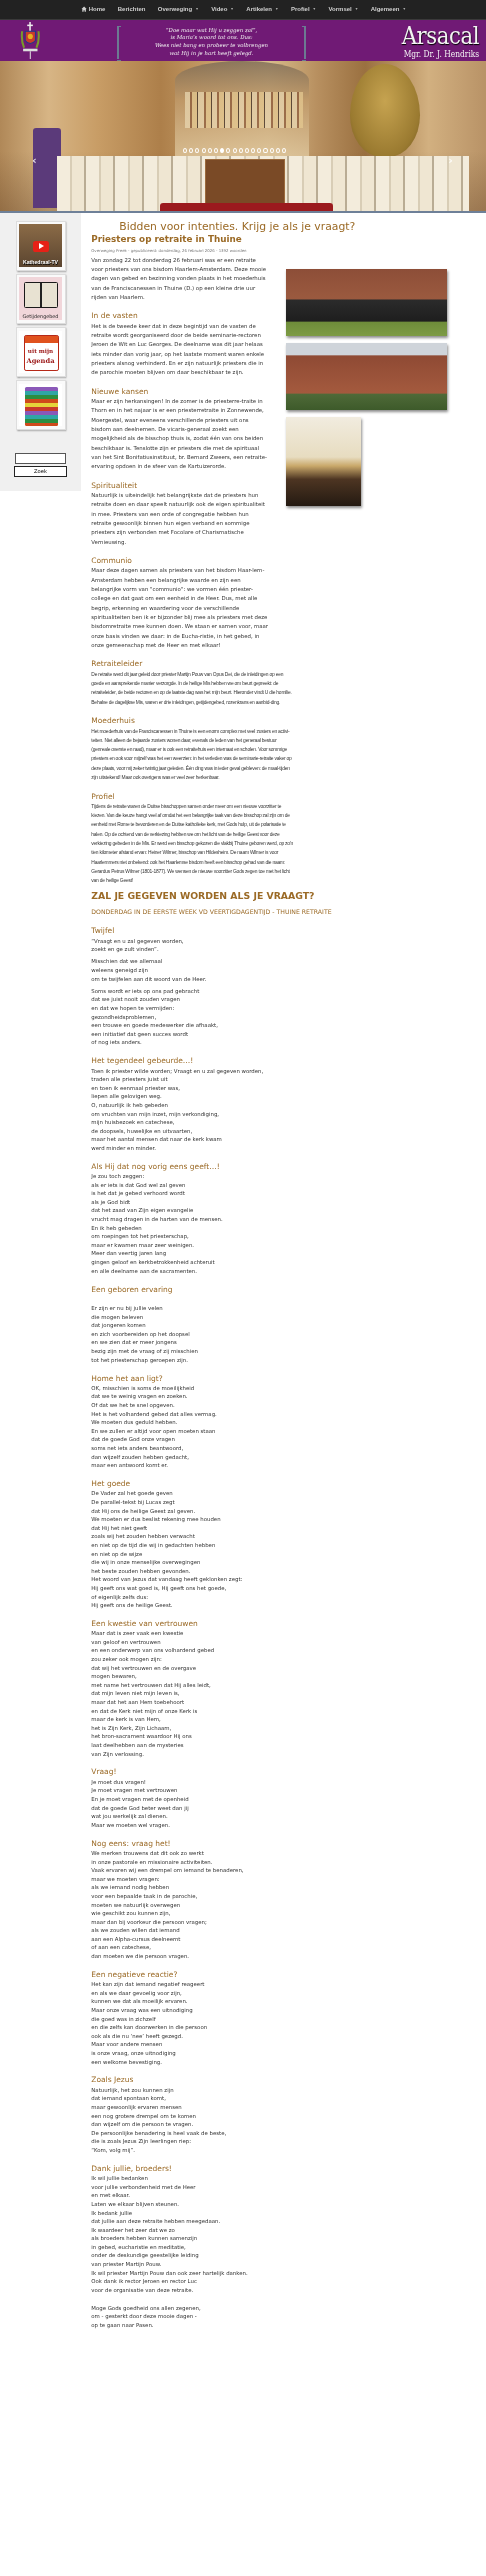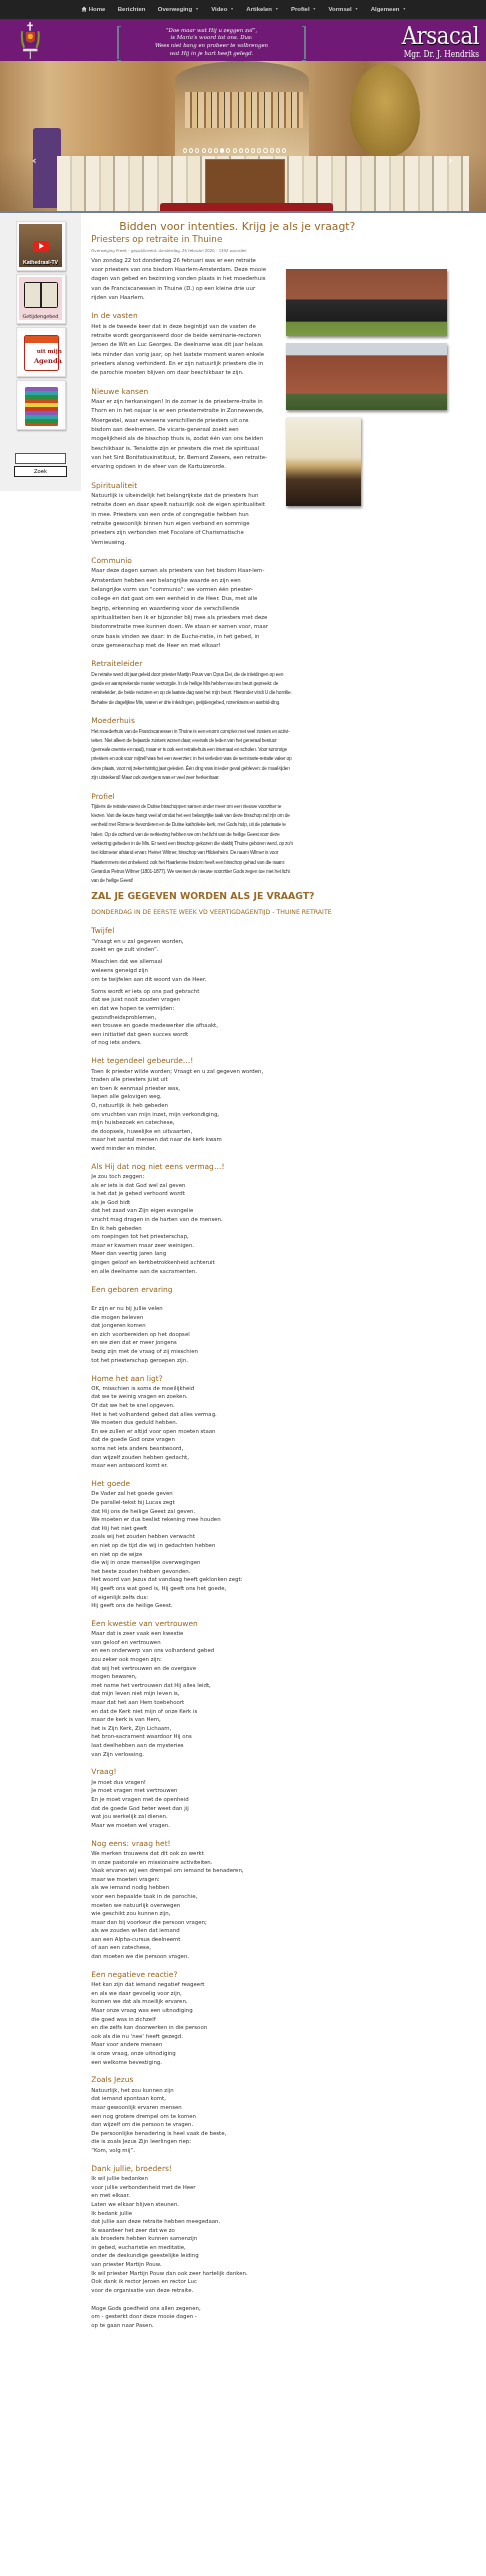--- a/index.html
+++ b/index.html
@@ -50,31 +50,31 @@
   .tile-tv { background: linear-gradient(180deg,#8b6b47,#5b4530); height: 100%; position: relative; }
   .tile-tv .yt { position: absolute; left: 14.4px; top: 16.5px; width: 15.5px; height: 10.8px; background: #e62117; border-radius: 2.6px; }
   .tile-tv .yt::after { content: ""; position: absolute; left: 5.7px; top: 2.6px; border-left: 5.2px solid #fff; border-top: 3.1px solid transparent; border-bottom: 3.1px solid transparent; }
   .tile-tv .lbl { position: absolute; bottom: 2.1px; left: 0; right: 0; text-align: center; color: #fff; font-weight: bold; font-size: 5.2px; text-shadow: 0.5px 0.5px 0.5px #000; font-family: "Liberation Sans", sans-serif; }
   .tile-bible { background: #f1d6da; height: 100%; position: relative; }
   .tile-bible .book { position: absolute; left: 5.2px; top: 4.1px; width: 34px; height: 26px; background: linear-gradient(90deg,#e8e2d2 0 48%,#222 48% 52%,#e8e2d2 52%); border: 1.5px solid #1a1a1a; border-radius: 1.5px; }
   .tile-bible .lbl { position: absolute; bottom: 1.5px; left: 0; right: 0; text-align: center; font-size: 4.9px; color: #222; }
   .tile-agenda { height: 100%; position: relative; background: #fff; }
   .tile-agenda .cal { position: absolute; left: 5.2px; top: 4.1px; width: 35px; height: 36px; border: 1px solid #b62818; border-radius: 2.1px; background: #fff; }
   .tile-agenda .cal::before { content: ""; position: absolute; left: 0; right: 0; top: 0; height: 7.2px; background: #e0521e; }
-  .tile-agenda .lbl1, .tile-agenda .lbl2 { position: absolute; left: 0; right: 0; text-align: right; color: #9b1616; font-weight: bold; font-family: "DejaVu Serif", serif; }
+  .tile-agenda .lbl1, .tile-agenda .lbl2 { position: absolute; left: 0; right: 0; text-align: center; color: #9b1616; font-weight: bold; font-family: "DejaVu Serif", serif; }
   .tile-agenda .lbl1 { top: 17.5px; font-size: 5.7px; }
   .tile-agenda .lbl2 { top: 26px; font-size: 6.7px; }
   .tile-books { height: 100%; position: relative; background: #fff; }
   .tile-books .stack { position: absolute; left: 6.2px; top: 3.1px; width: 33px; height: 39px; background: repeating-linear-gradient(180deg,#8a58b8 0 4.1px,#2fa6a6 4.1px 8.2px,#2b8e40 8.2px 12px,#cf4a1b 12px 16px,#e5d43a 16px 19.6px,#c83a2c 19.6px 24px); border-radius: 1.5px; }
   .search-input { margin-top: 19.6px; width: 51px; height: 10.8px; border: 0.5px solid #555; background: #fff; font-size: 5.2px; padding: 1px 2.1px; }
   .search-btn { margin-top: 2.1px; width: 53px; height: 11.3px; border: 0.8px solid #222; background: #fff; font-size: 5.2px; font-family: "DejaVu Sans", sans-serif; cursor: pointer; }
 
   .content { width: 405px; padding: 7.2px 0 0 10.3px; position: relative; }
   .h1 { color: #9b6a26; font-size: 10.8px; font-weight: normal; line-height: 13.4px; margin-bottom: 1px; margin-left: 28px; }
-  .h2 { color: #9b6a26; font-size: 8.8px; font-weight: normal; line-height: 11.3px; }
+  .h2 { color: #9b6a26; font-size: 8.8px; font-weight: bold; line-height: 11.3px; }
   .meta { color: #777; font-size: 3.9px; margin: 2.1px 0 3.1px; }
   .section-h { color: #9b6a26; font-size: 7.5px; font-weight: normal; line-height: 9.3px; margin-top: 9.3px; margin-bottom: 1px; }
   p.body { font-size: 5.4px; line-height: 9.3px; color: #333; }
   .narrow { width: 178px; }
   .wide { width: 204px; font-size: 4.9px !important; transform: scaleX(1); letter-spacing: -0.2px; font-family: "Liberation Sans", sans-serif !important; line-height: 9.3px !important; }
   .photos { position: absolute; left: 205px; top: 56px; width: 163px; }
   .photo { box-shadow: 1px 1.5px 2.6px rgba(0,0,0,.45); margin-bottom: 7.2px; }
   .photo.group { width: 161px; height: 67px; background: linear-gradient(180deg,#8d4e38 0%,#9b5a3f 45%,#2b2b2b 46%,#1e1e1e 78%,#6e8c3a 79%,#7d9b44 100%); }
   .photo.building { width: 161px; height: 67px; background: linear-gradient(180deg,#cfd4da 0%,#cfd4da 18%,#8f4a34 19%,#a45a3e 75%,#4f6a38 76%,#3d5a2a 100%); }
   .photo.chapel { width: 75px; height: 89px; background: linear-gradient(180deg,#f1ecdf 0%,#e7dcc0 45%,#c9a86a 55%,#4d3522 70%,#241a12 100%); }
@@ -274,21 +274,21 @@
 en toen ik eenmaal priester was,
 liepen alle gelovigen weg.
 O, natuurlijk ik heb gebeden
 om vruchten van mijn inzet, mijn verkondiging,
 mijn huisbezoek en catechese,
 de doopsels, huwelijke en uitvaarten,
 maar het aantal mensen dat naar de kerk kwam
 werd minder en minder.</p>
         </div>
         <div>
-          <h3 class="section-h">Als Hij dat nog niet eens vermag…!</h3>
+          <h3 class="section-h">Als Hij dat nog vorig eens geeft…!</h3>
           <p class="stanza">Je zou toch zeggen:
 als er iets is dat God wel zal geven
 is het dat je gebed verhoord wordt
 als je God bidt
 dat het zaad van Zijn eigen evangelie
 vrucht mag dragen in de harten van de mensen.
 En ik heb gebeden
 om roepingen tot het priesterschap,
 maar er kwamen maar zeer weinigen.
 Meer dan veertig jaren lang

